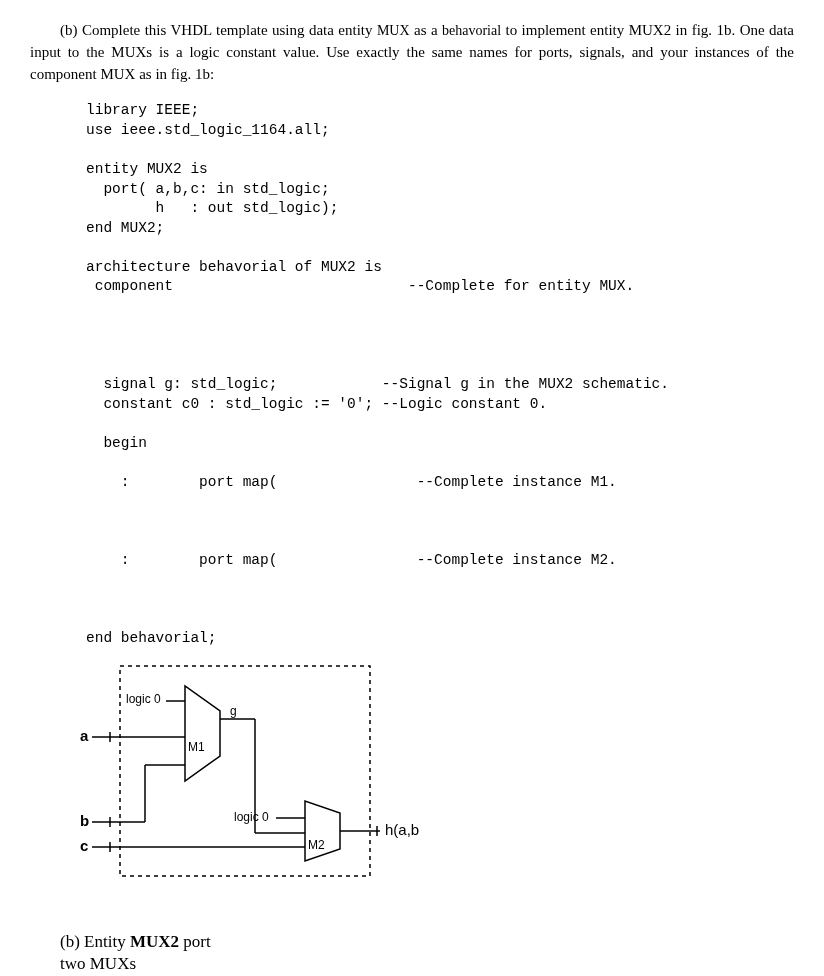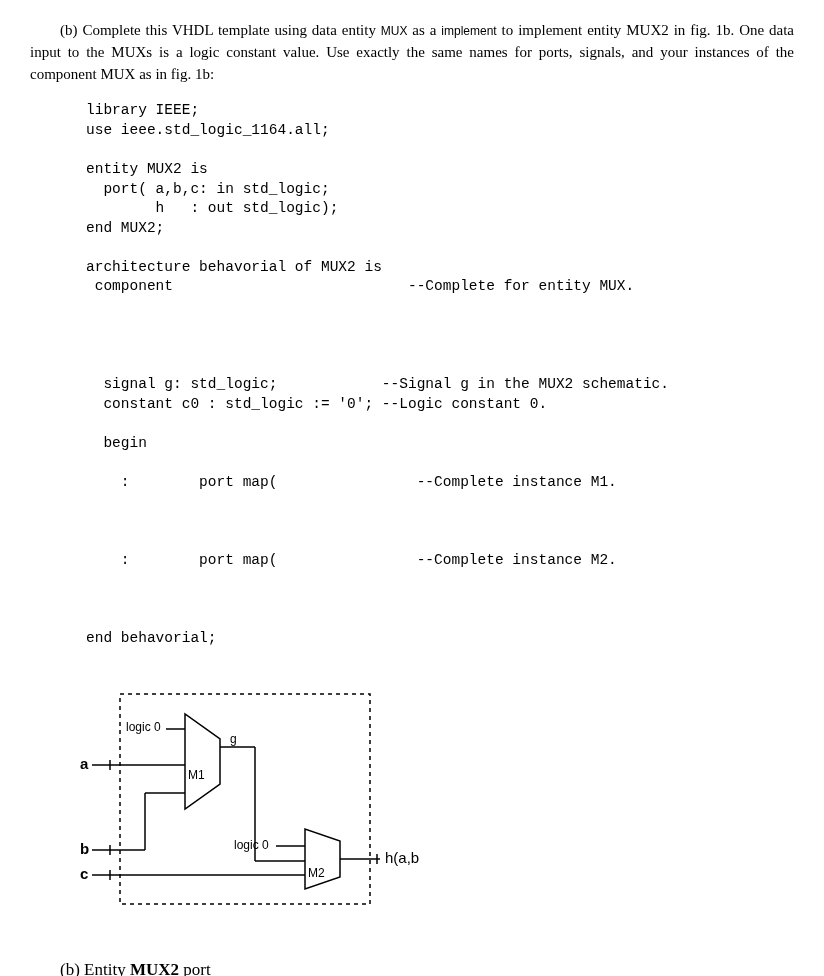--- a/index.html
+++ b/index.html
@@ -15,30 +15,30 @@
     }
     .problem-text {
       line-height: 1.45;
       text-align: justify;
       margin-bottom: 16px;
     }
     .problem-text .part-label {
       margin-left: 30px;
     }
     .mono {
-      font-family: Liberation Sans, sans-serif;
-      font-size: 12px;
+      font-family: Liberation Serif, serif;
+      font-size: 14px;
     }
     .code-block {
       font-family: 'Courier New', Courier, monospace;
       font-size: 14.5px;
       line-height: 1.35;
       white-space: pre;
       margin-left: 56px;
-      margin-bottom: 40px;
+      margin-bottom: 12px;
     }
     .schematic-area {
       position: relative;
       width: 330px;
       height: 260px;
       margin-left: 50px;
       margin-top: 10px;
     }
     .schematic-area svg { display: block; }
     .caption {
@@ -57,21 +57,21 @@
       font-family: Arial, Helvetica, sans-serif;
       font-size: 15px;
       font-weight: bold;
     }
   </style>
 </head>
 <body>
 
 <div class="problem-text">
   <span class="part-label">(b)</span>
-  <span>Complete this VHDL template using data entity </span><span class="mono">MUX</span><span> as a </span><span class="mono">implement</span><span> to implement entity MUX2 in fig. 1b. One data input to the MUXs is a logic constant value. Use exactly the same names for ports, signals, and your instances of the component MUX as in fig. 1b:</span>
+  <span>Complete this VHDL template using data entity </span><span class="mono">MUX</span><span> as a </span><span class="mono">behavorial</span><span> to implement entity MUX2 in fig. 1b. One data input to the MUXs is a logic constant value. Use exactly the same names for ports, signals, and your instances of the component MUX as in fig. 1b:</span>
 </div>
 
 <div class="code-block"><span>library IEEE;</span>
 <span>use ieee.std_logic_1164.all;</span>
 <span></span>
 <span>entity MUX2 is</span>
 <span>  port( a,b,c: in std_logic;</span>
 <span>        h   : out std_logic);</span>
 <span>end MUX2;</span>
 <span></span>

